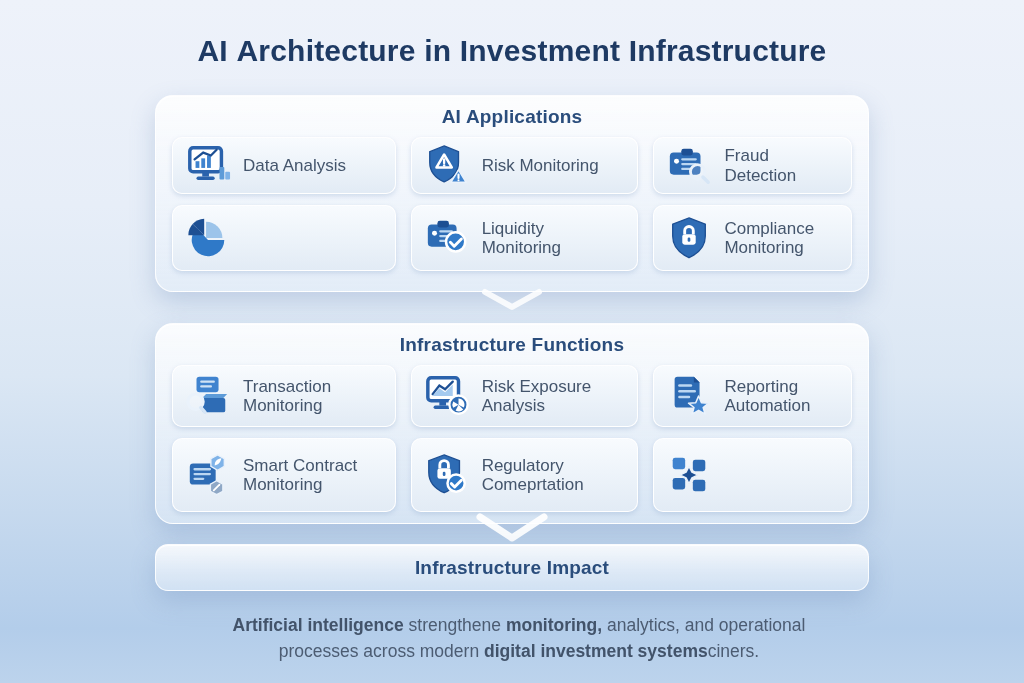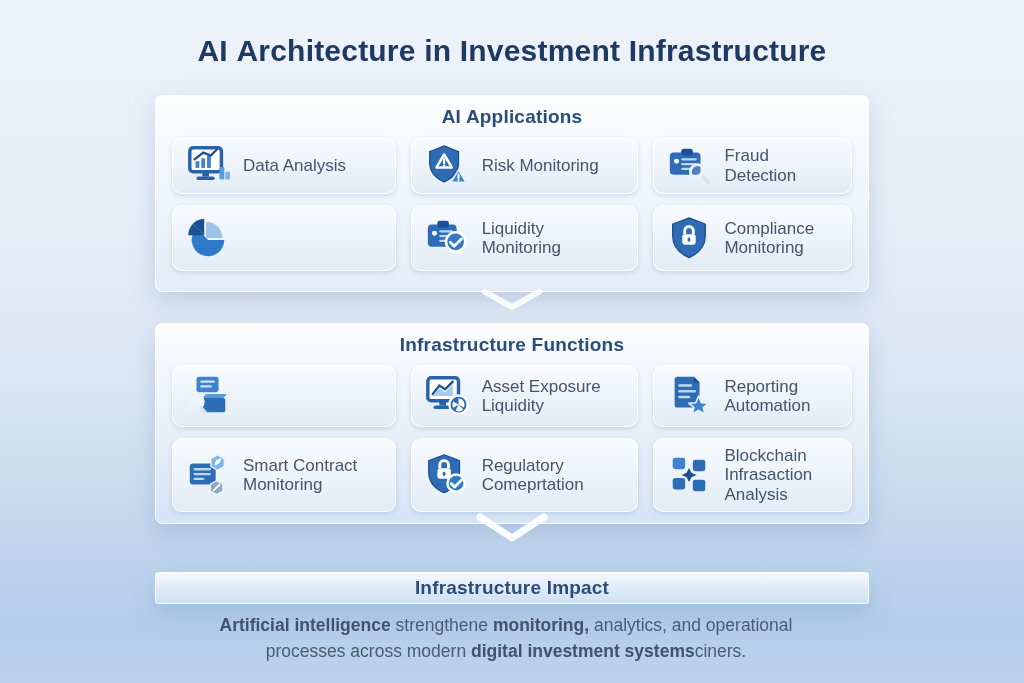--- a/index.html
+++ b/index.html
@@ -10,21 +10,21 @@
   }
   .title{
     position:absolute;top:34px;left:0;width:1024px;text-align:center;
     color:#1e3a63;font-size:30px;font-weight:600;letter-spacing:.2px;
   }
   .title .ai{font-weight:800;margin-right:9px;letter-spacing:0;}
   .panel{
     position:absolute;left:155px;width:714px;box-sizing:border-box;
     background:linear-gradient(180deg,rgba(255,255,255,.85) 0%,rgba(244,248,253,.62) 55%,rgba(228,238,249,.55) 100%);
     border:1px solid rgba(255,255,255,.85);
-    border-radius:8px;
+    border-radius:18px;
     box-shadow:0 10px 24px rgba(108,140,185,.30), inset 0 1px 0 rgba(255,255,255,.9);
   }
   .panel-header{
     text-align:center;color:#2a4d7c;font-size:19px;font-weight:700;
     padding-top:10px;letter-spacing:.2px;
   }
   .cards{
     display:grid;grid-template-columns:1.07fr 1.09fr 0.95fr;
     column-gap:15px;row-gap:11px;padding:9px 16px 0 16px;
   }
@@ -38,21 +38,21 @@
     box-shadow:0 2px 5px rgba(120,150,195,.28);
   }
   .card .icon{flex:0 0 46px;height:46px;display:flex;align-items:center;justify-content:center;}
   .card .label{
     color:#44556c;font-size:17px;font-weight:500;line-height:1.12;
   }
   .arrow{position:absolute;left:0;width:1024px;display:flex;justify-content:center;}
   .impact{display:flex;align-items:center;justify-content:center;}
   .impact .panel-header{padding-top:0;}
   .footer{
-    position:absolute;top:612px;left:186px;width:640px;text-align:center;
+    position:absolute;top:612px;left:199px;width:640px;text-align:center;
     color:#4c5c72;font-size:17.5px;line-height:1.5;
   }
   .footer .b{font-weight:700;color:#42536a;}
   svg{display:block;}
 </style>
 </head>
 <body>
 
 <div class="title">
   <span class="ai">AI</span><span>Architecture in Investment Infrastructure</span>
@@ -167,37 +167,38 @@
         <svg width="46" height="46" viewBox="0 0 48 48">
           <rect x="12" y="4" width="23" height="16" rx="3" fill="#3f83cf"></rect>
           <line x1="17" y1="9" x2="30" y2="9" stroke="#cfe2f5" stroke-width="2.4" stroke-linecap="round"></line>
           <line x1="17" y1="14" x2="27" y2="14" stroke="#cfe2f5" stroke-width="2.4" stroke-linecap="round"></line>
           <polygon points="18,26 40,26 44,22 22,22" fill="#5d9bd8"></polygon>
           <rect x="18" y="26" width="24" height="15" rx="2" fill="#2e6cb5"></rect>
           <circle cx="11" cy="30" r="8" fill="rgba(255,255,255,0.2)" stroke="#eaf2fb" stroke-width="3.2"></circle>
           <line x1="16.5" y1="36" x2="21" y2="41" stroke="#d7e6f6" stroke-width="3.6" stroke-linecap="round"></line>
         </svg>
       </span>
+      <span class="label">Transaction Monitoring</span>
     </div>
 
     <div class="card">
       <span class="icon">
         <svg width="46" height="46" viewBox="0 0 48 48">
           <rect x="4" y="5" width="32" height="24" rx="3.5" fill="#ffffff" stroke="#2a62ac" stroke-width="3.6"></rect>
           <path d="M9 22 L16 13 L22 17 L30 9" stroke="#1d4f93" fill="none" stroke-width="2.4" stroke-linecap="round"></path>
           <path d="M9 24 L16 16 L22 20 L30 12 L30 24 Z" fill="#7fb3e8" opacity="0.7"></path>
           <rect x="16" y="29" width="7" height="5" fill="#2a62ac"></rect>
           <rect x="10" y="34" width="19" height="3.6" rx="1.8" fill="#2a62ac"></rect>
           <circle cx="36" cy="33" r="9.5" fill="#2e6cb5" stroke="#ffffff" stroke-width="2.4"></circle>
           <path d="M36 33 L36 26.5 A6.5 6.5 0 0 1 41.5 36 Z" fill="#ffffff"></path>
           <path d="M36 33 L30.5 36.2 A6.5 6.5 0 0 1 30.5 29.8 Z" fill="#ffffff"></path>
           <path d="M36 33 L41 38 A6.5 6.5 0 0 1 33 39 Z" fill="#ffffff"></path>
         </svg>
       </span>
-      <span class="label">Asset Exposure Liquidity</span>
+      <span class="label">Risk Exposure Analysis</span>
     </div>
 
     <div class="card">
       <span class="icon">
         <svg width="46" height="46" viewBox="0 0 48 48">
           <path d="M9 7 A3 3 0 0 1 12 4 H29 L35 10 V33 A3 3 0 0 1 32 36 H12 A3 3 0 0 1 9 33 Z" fill="#2e6cb5"></path>
           <polygon points="29,4 35,10 29,10" fill="#1d4f93"></polygon>
           <line x1="14" y1="13" x2="26" y2="13" stroke="#bcd7f2" stroke-width="2.6" stroke-linecap="round"></line>
           <line x1="14" y1="19" x2="30" y2="19" stroke="#bcd7f2" stroke-width="2.6" stroke-linecap="round"></line>
           <line x1="14" y1="25" x2="24" y2="25" stroke="#bcd7f2" stroke-width="2.6" stroke-linecap="round"></line>
@@ -240,31 +241,30 @@
     <div class="card">
       <span class="icon">
         <svg width="46" height="46" viewBox="0 0 48 48">
           <rect x="7" y="6" width="13" height="12" rx="2.5" fill="#3f83cf"></rect>
           <rect x="28" y="8" width="13" height="12" rx="2.5" fill="#2e6cb5"></rect>
           <rect x="7" y="27" width="13" height="12" rx="2.5" fill="#2e6cb5"></rect>
           <rect x="28" y="29" width="13" height="12" rx="2.5" fill="#2e6cb5"></rect>
           <path d="M24 15 L27 21 L33 24 L27 27 L24 33 L21 27 L15 24 L21 21 Z" fill="#1d4f93" stroke="#eaf2fb" stroke-width="1.4" stroke-linejoin="round"></path>
         </svg>
       </span>
-      <span class="label">Blockchain Infrasaction Analysis</span>
     </div>
 
   </div>
 </div>
 
 <div class="arrow" style="top:512px;">
   <svg width="84" height="32" viewBox="0 0 84 32">
     <polyline points="10,5 42,26 74,5" fill="none" stroke="rgba(255,255,255,0.92)" stroke-width="7" stroke-linecap="round" stroke-linejoin="round"></polyline>
   </svg>
 </div>
 
-<div class="panel impact" style="top:572px;height:32px;border-radius:4px;">
+<div class="panel impact" style="top:544px;height:47px;border-radius:13px;">
   <div class="panel-header">Infrastructure Impact</div>
 </div>
 
 <div class="footer">
   <span class="b">Artificial intelligence </span><span>strengthene </span><span class="b">monitoring, </span><span>analytics, and operational processes across modern </span><span class="b">digital </span><span class="b">investment systems</span><span>ciners.</span>
 </div>
 
 </body></html>

